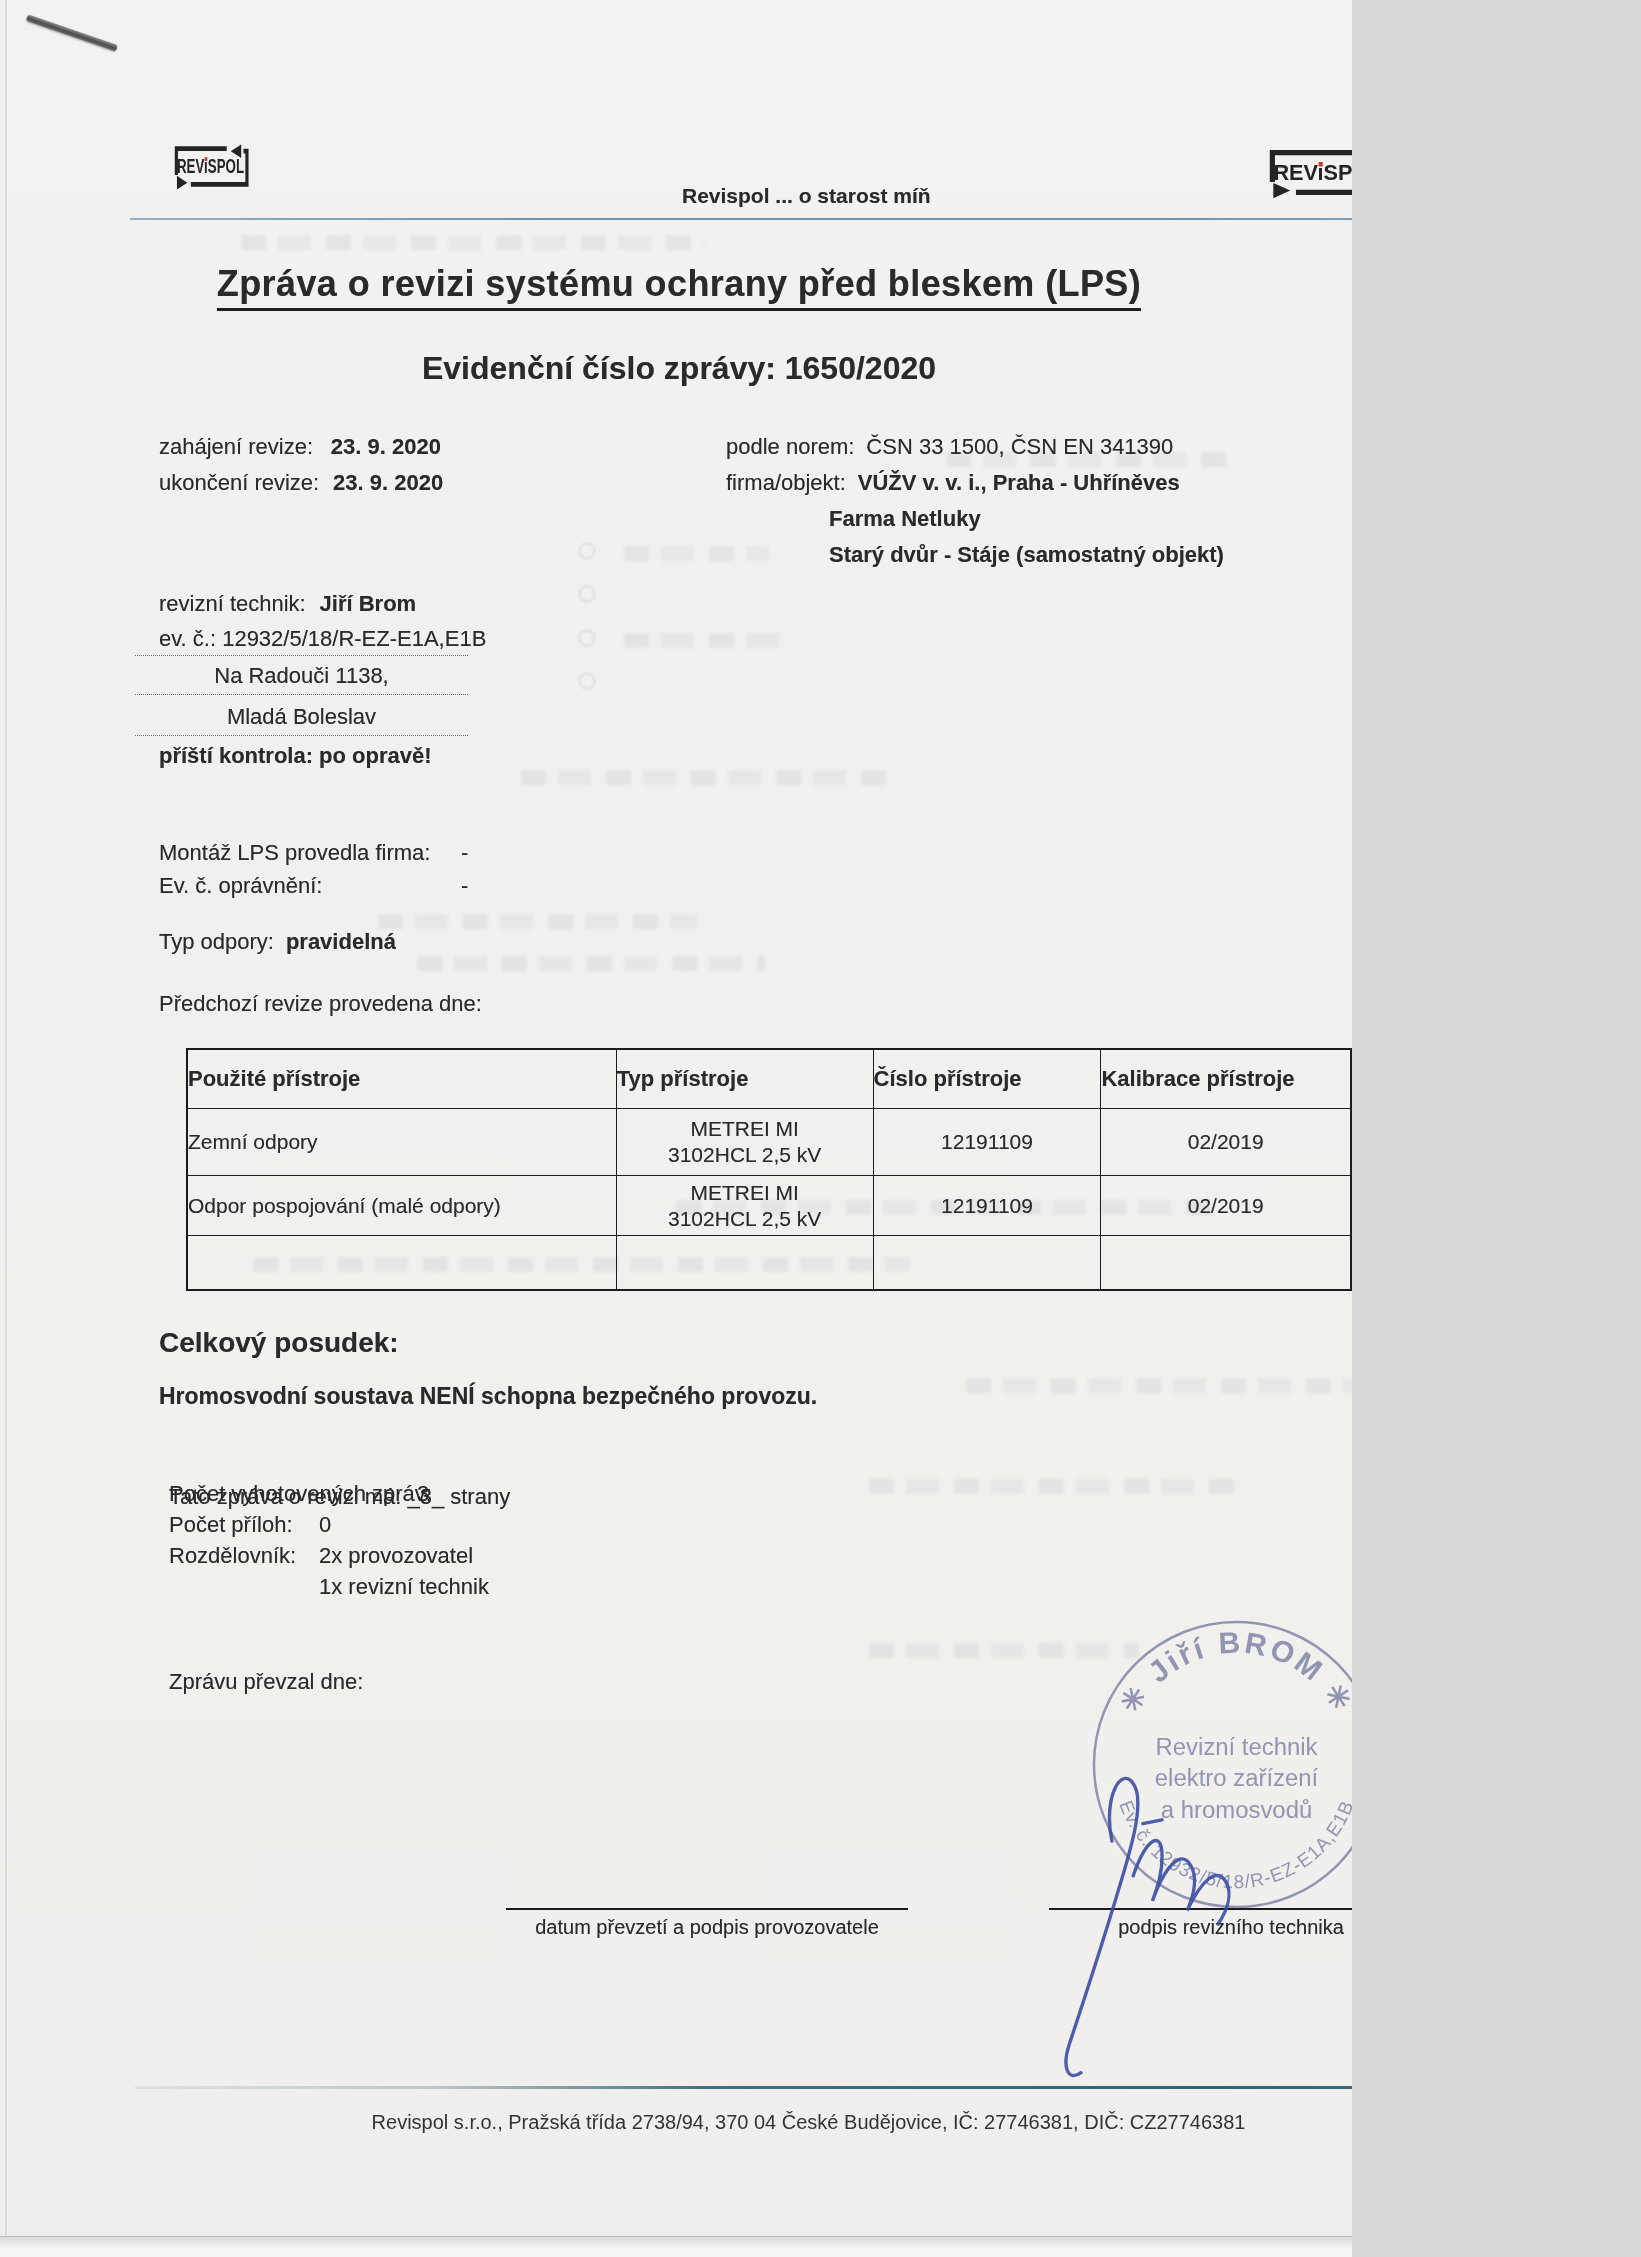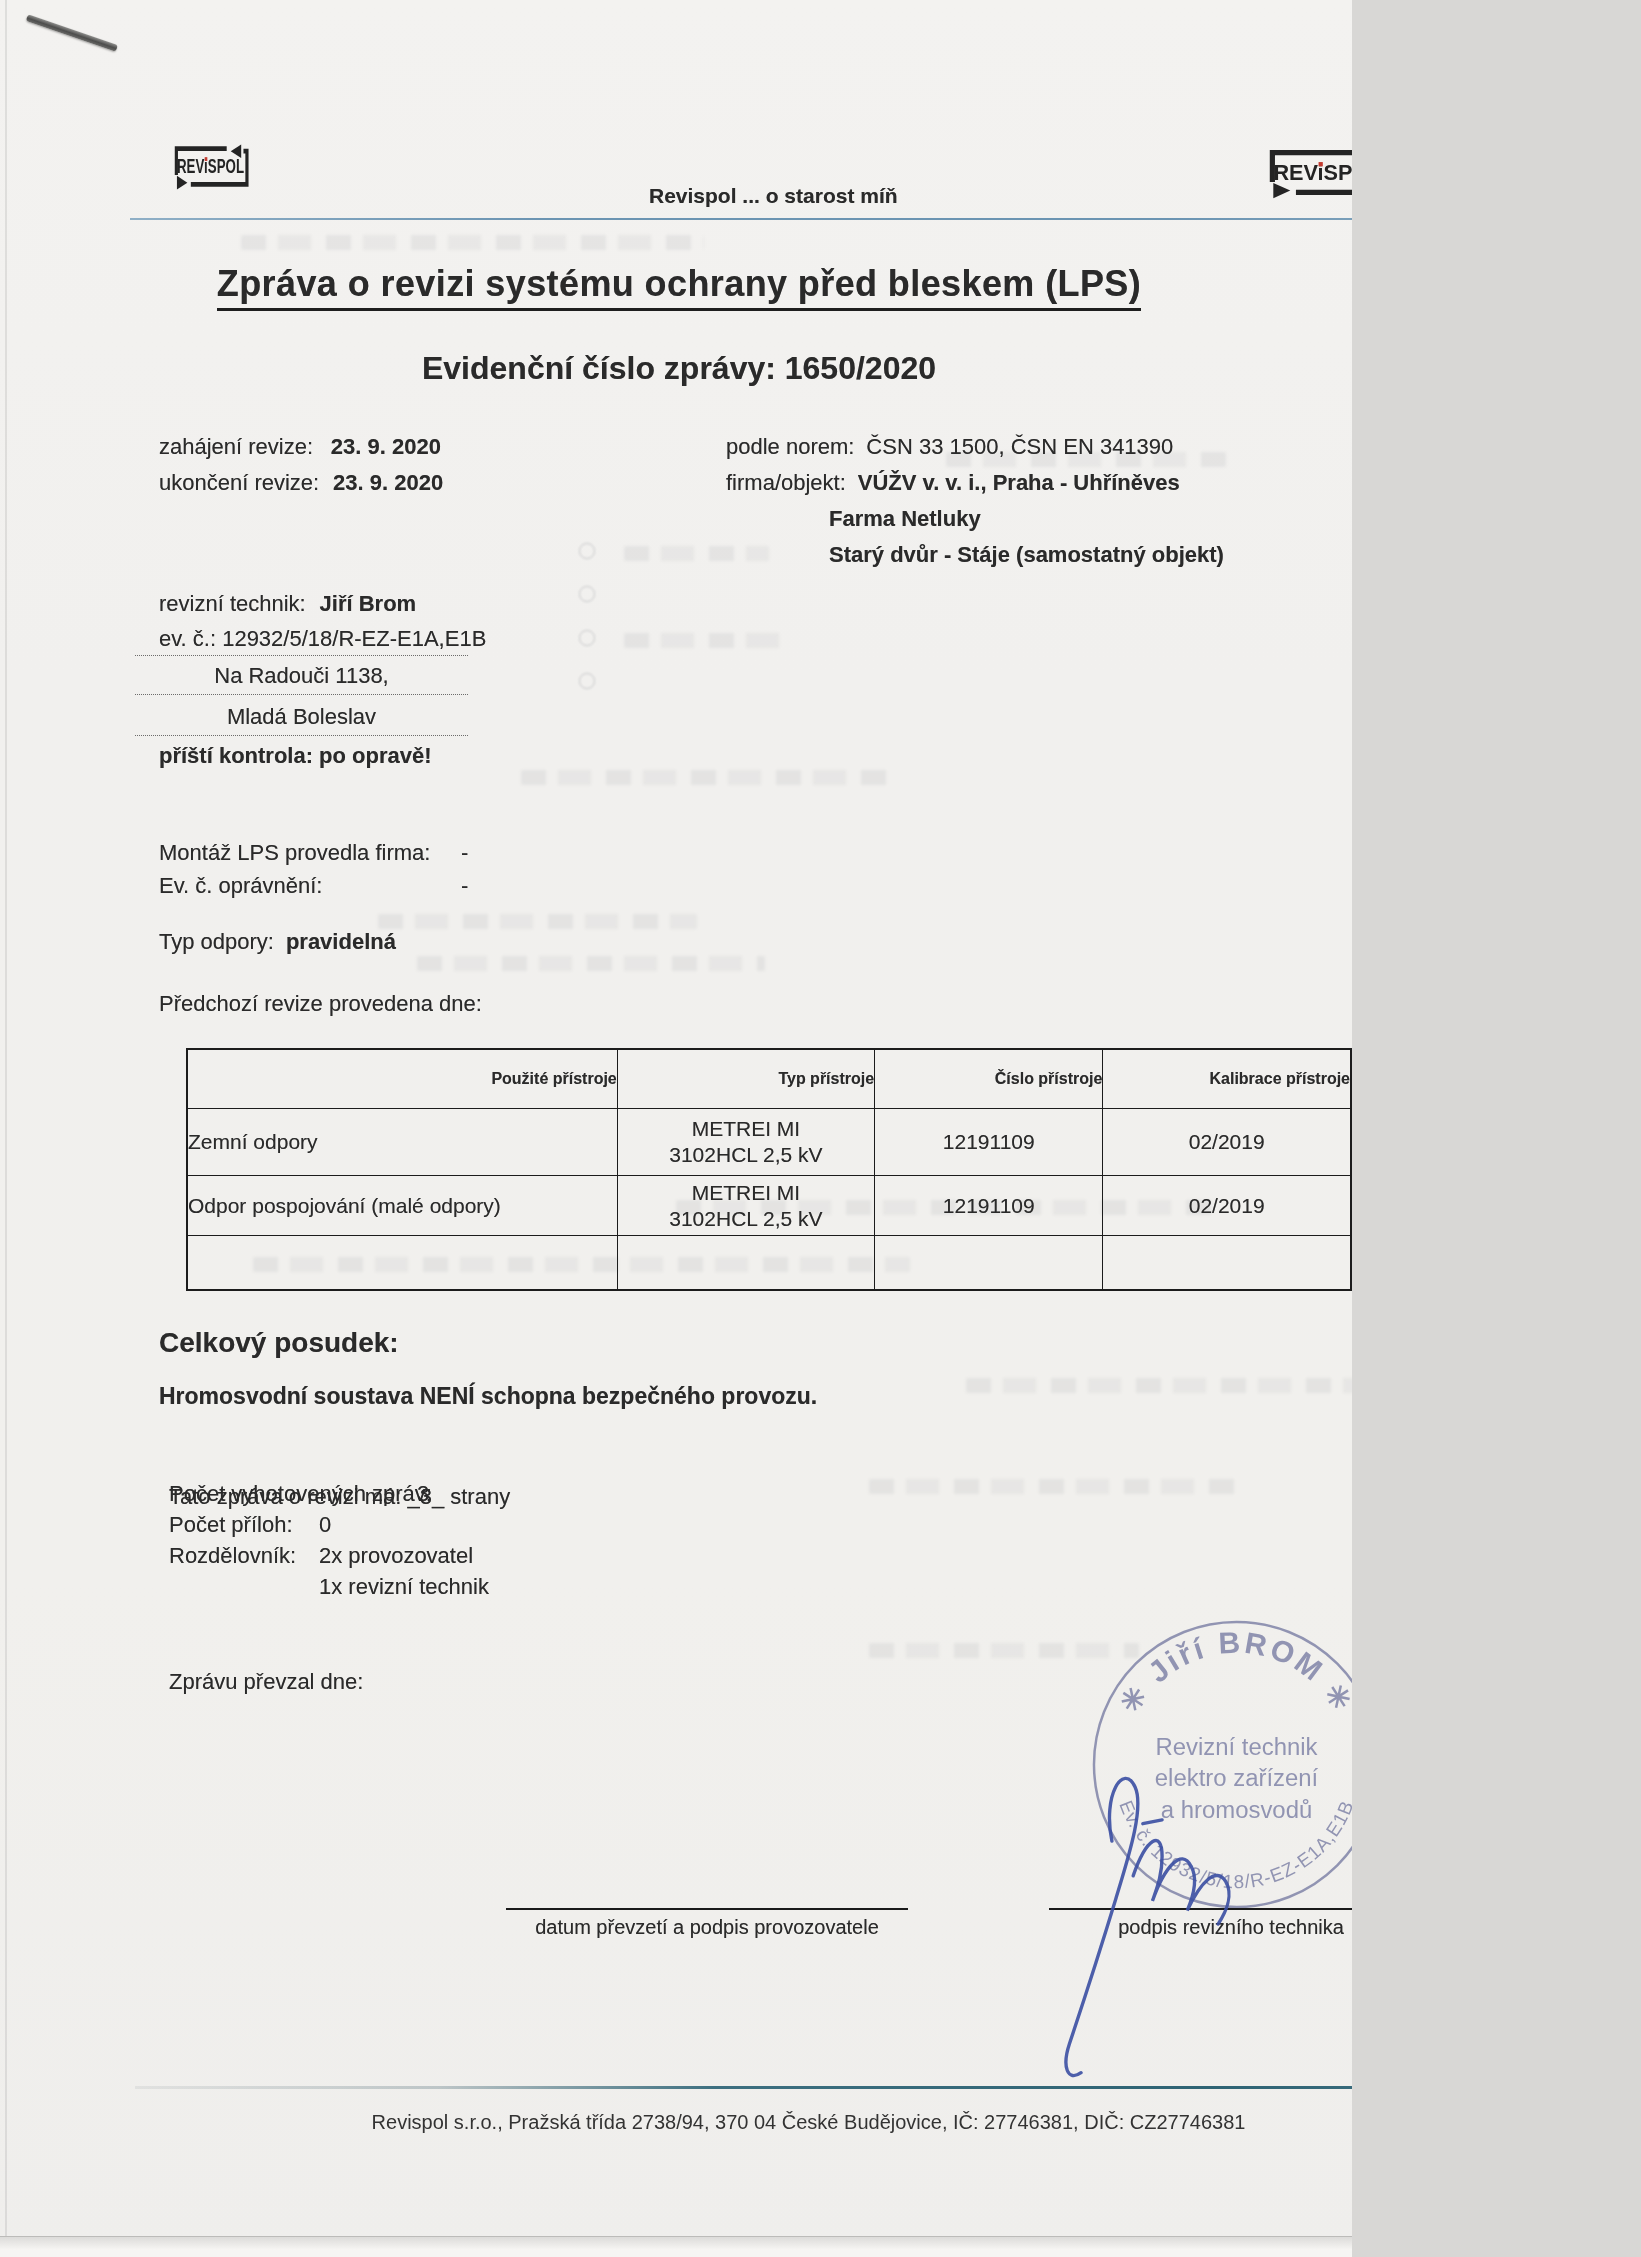--- a/index.html
+++ b/index.html
@@ -8,35 +8,35 @@
     background:linear-gradient(180deg,#f3f2f0 0%,#f1f0ee 30%,#f1f0ed 70%,#efeeec 100%);
     font-family:"Liberation Sans",sans-serif;color:#262626;
   }
   .abs{position:absolute;}
   .t{position:absolute;font-size:22px;color:#2a2a2a;text-shadow:0 0 0.5px rgba(50,50,50,.45);white-space:nowrap;}
   .b{font-weight:700;}
   .center{text-align:center;}
   
   .hrule{position:absolute;left:130px;top:218px;width:1383px;height:1.9px;
     background:linear-gradient(90deg,#8fafc6,#6b94b2 30%,#6b94b2 75%,#86a8c0);}
-  .tagline{left:649px;top:184px;font-size:21px;}
+  .tagline{left:682px;top:184px;font-size:21px;}
   
   .titlewrap{left:126px;top:263px;width:1106px;text-align:center;}
   .title{display:inline-block;font-size:36px;font-weight:700;letter-spacing:0.4px;
     border-bottom:3.9px solid #1e1e1e;padding-bottom:2.9px;}
   .evid{left:126px;top:350px;width:1106px;text-align:center;font-size:32px;font-weight:700;}
   
   .dotline{position:absolute;left:135px;width:333px;height:0;border-bottom:1.9px dotted #555;opacity:.85;}
   
   table.instr{position:absolute;left:186px;top:1048px;border-collapse:collapse;table-layout:fixed;
     background:transparent;}
   table.instr td,table.instr th{border:1.9px solid #1c1c1c;font-size:21px;color:#2a2a2a;
     text-shadow:0 0 0.5px rgba(50,50,50,.4);padding:0;vertical-align:middle;}
   table.instr{border:2.9px solid #1c1c1c;}
-  table.instr th{font-size:16px;font-weight:700;text-align:right;height:58px;}
+  table.instr th{font-size:22px;font-weight:700;text-align:left;height:58px;}
   .cell-left{text-align:left;padding-left:21px;}
   .cell-c{text-align:center;}
   .two-line{line-height:26px;text-align:center;}
   
   .sigline{position:absolute;height:1.9px;background:#1a1a1a;top:1908px;}
   .siglabel{position:absolute;top:1916px;font-size:20px;text-align:center;color:#2a2a2a;
     text-shadow:0 0 0.5px rgba(50,50,50,.4);}
   
   .frule{position:absolute;left:135px;top:2086px;width:1379px;height:2.9px;
     background:linear-gradient(90deg,rgba(120,130,135,.12),rgba(95,120,130,.35) 22%,#3d6f80 42%,#2e6374 78%,#3d6f80 97%);}

